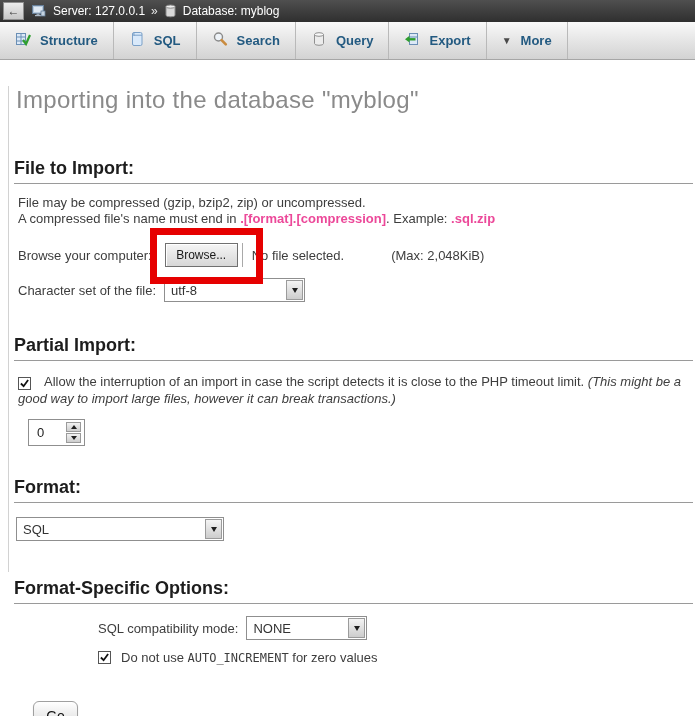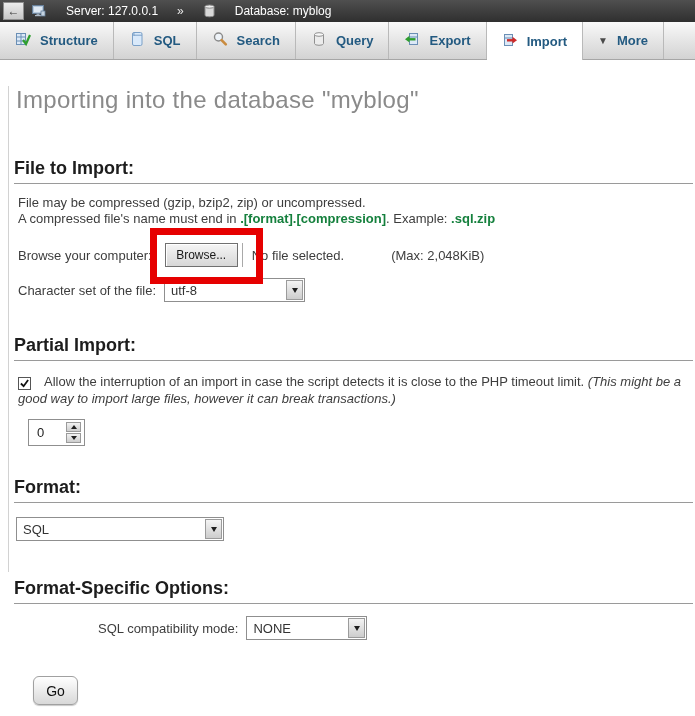--- a/index.html
+++ b/index.html
@@ -14,21 +14,21 @@
   .topbar {
     height:22px; background:linear-gradient(#4f4f4f,#2f2f2f);
     display:flex; align-items:center; gap:7px; padding:0 3px;
   }
   .back-btn {
     width:21px; height:18px; flex:none;
     background:linear-gradient(#ececec,#c6c6c6); border:1px solid #8f8f8f;
     color:#3c3c3c; font-size:12px; line-height:1;
     display:flex; align-items:center; justify-content:center; cursor:pointer;
   }
-  .crumb { display:flex; align-items:center; gap:19px; color:#fff; font-size:12px; }
+  .crumb { display:flex; align-items:center; gap:6px; color:#fff; font-size:12px; }
   .crumb .sep { color:#e8e8e8; }
   .crumb .ico { display:flex; align-items:center; }
 
   
   .tabbar {
     height:38px; display:flex; position:relative;
     background:linear-gradient(#f9f9f9, #e3e3e3 55%, #d2d2d2);
   }
   .tabbar::after {
     content:""; position:absolute; left:0; right:0; bottom:0; height:1px;
@@ -126,21 +126,21 @@
   .autoinc-row .checkbox { margin-right:10px; }
   .code { font-family:"DejaVu Sans Mono", monospace; font-size:12px; }
 
   .go-row { margin-top:36px; }
   .go-btn {
     margin-left:19px; width:45px; height:29px; border-radius:6px;
     border:1px solid #a0a0a0; background:linear-gradient(#ffffff,#d8d8d8);
     box-shadow:0 1px 1px rgba(0,0,0,.22);
     font-family:inherit; font-size:14px; color:#111; cursor:pointer;
   }
-  b { color:#15803d;margin-top:37px; }
+  b { color:#ec4899;margin-top:37px; }
 </style>
 </head>
 <body>
 
 <div class="topbar">
   <div class="back-btn">
     <span>←</span>
   </div>
   <div class="crumb">
     <span class="ico">
@@ -208,31 +208,20 @@
   <div class="tab">
     <span>
       <svg width="16" height="16" viewBox="0 0 16 16">
           <rect x="5.5" y="2.5" width="8" height="11" fill="#dce9f7" stroke="#6b8fb5"></rect>
           <line x1="5.5" y1="6" x2="13.5" y2="6" stroke="#6b8fb5"></line>
           <rect x="5" y="7.1" width="6.5" height="2.4" fill="#2e9e2e"></rect>
           <polygon points="1,8.2 5.5,4.8 5.5,11.6" fill="#2e9e2e"></polygon>
         </svg>
     </span>
     <span>Export</span>
-  </div>
-  <div class="tab active">
-    <span>
-      <svg width="16" height="16" viewBox="0 0 16 16">
-          <rect x="2.5" y="2.5" width="8" height="11" fill="#dce9f7" stroke="#6b8fb5"></rect>
-          <line x1="2.5" y1="6" x2="10.5" y2="6" stroke="#6b8fb5"></line>
-          <rect x="5" y="7.1" width="6" height="2.4" fill="#cc2a2a"></rect>
-          <polygon points="15,8.2 10.5,4.8 10.5,11.6" fill="#cc2a2a"></polygon>
-        </svg>
-    </span>
-    <span>Import</span>
   </div>
   <div class="tab">
     <span class="more-caret">▼</span>
     <span>More</span>
   </div>
 </div>
 
 <div class="content">
   <div class="left-rule"></div>
 
@@ -298,17 +287,25 @@
   <h2 class="section-h" id="h-fso">Format-Specific Options:</h2>
   <div class="row fs-row compat-row">
     <span>SQL compatibility mode:</span>
     <div class="pma-select compat-select">
       <span>NONE</span>
       <span class="dd-btn">
           <span class="caret-down"></span>
         </span>
     </div>
   </div>
+  <div class="row fs-row autoinc-row">
+    <span class="checkbox">
+        <svg width="9" height="9" viewBox="0 0 10 10">
+          <path d="M1 5 L4 8 L9 1" stroke="#111" stroke-width="2" fill="none"></path>
+        </svg>
+      </span>
+    <span><span>Do not use </span><span class="code">AUTO_INCREMENT</span><span> for zero values</span></span>
+  </div>
 
   <div class="go-row">
     <button class="go-btn">Go</button>
   </div>
 </div>
 
 </body></html>

